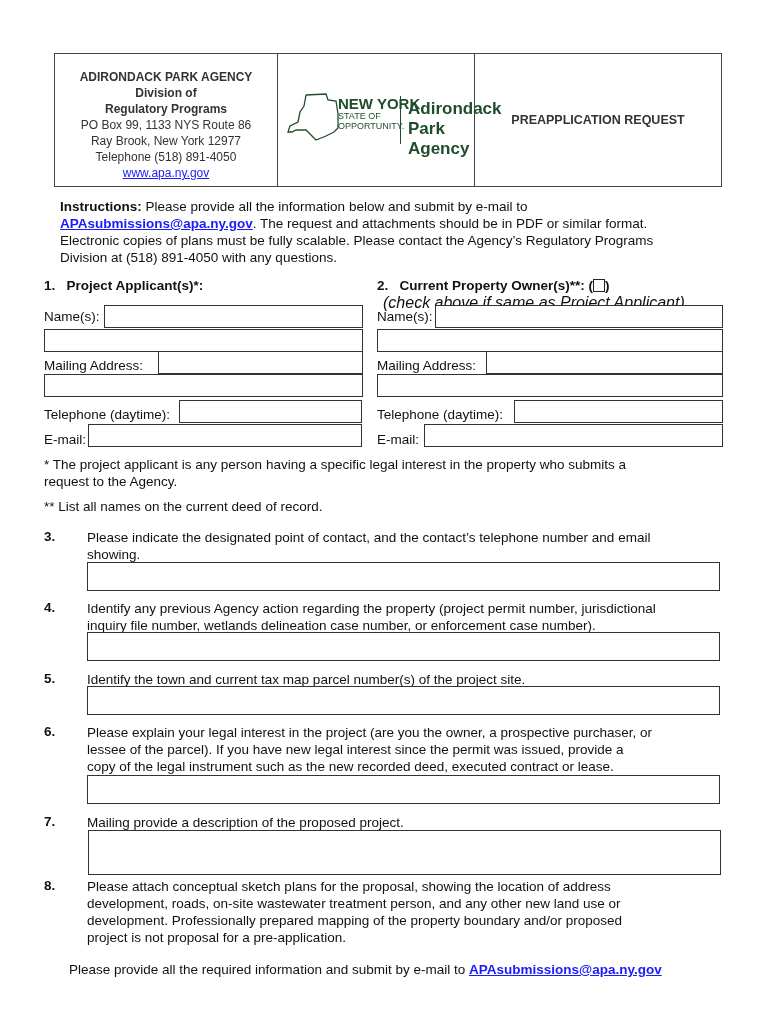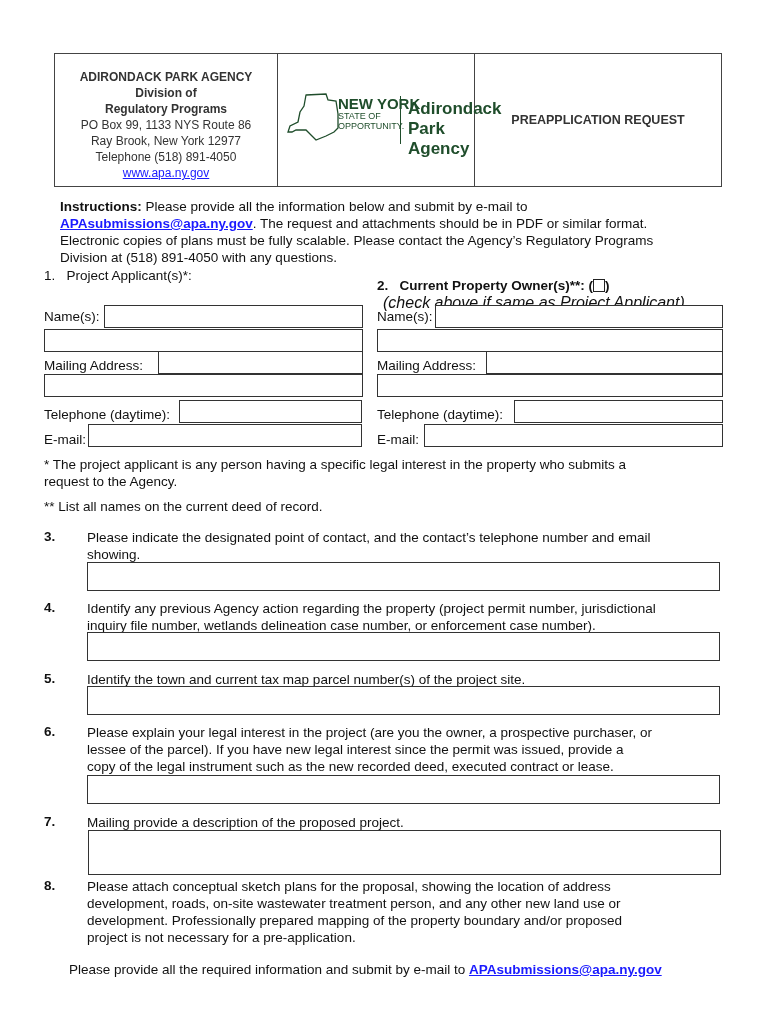--- a/index.html
+++ b/index.html
@@ -53,21 +53,21 @@
   <div class="c3">PREAPPLICATION REQUEST</div>
 </div>
 
 <div class="abs txt" style="left:60px;top:198px;width:690px;">
   <div><b>Instructions:</b><span> Please provide all the information below and submit by e-mail to</span></div>
   <div><a class="link" style="font-weight:bold">APAsubmissions@apa.ny.gov</a><span>.  The request and attachments should be in PDF or similar format.</span></div>
   <div>Electronic copies of plans must be fully scalable.  Please contact the Agency’s Regulatory Programs</div>
   <div>Division at (518) 891-4050 with any questions.</div>
 </div>
 
-<div class="abs" style="left:44px;top:268px;font-weight:normal;white-space:pre">1.   Project Applicant(s)*:</div>
+<div class="abs" style="left:44px;top:278px;font-weight:bold;white-space:pre">1.   Project Applicant(s)*:</div>
 <div class="abs lbl" style="left:44px;top:309px">Name(s):</div>
 <div class="abs box" style="left:104px;top:305px;width:259px;height:23px"></div>
 <div class="abs box" style="left:44px;top:329px;width:319px;height:23px"></div>
 <div class="abs lbl" style="left:44px;top:358px">Mailing Address:</div>
 <div class="abs box" style="left:158px;top:351px;width:205px;height:23px"></div>
 <div class="abs box" style="left:44px;top:374px;width:319px;height:23px"></div>
 <div class="abs lbl" style="left:44px;top:407px">Telephone (daytime):</div>
 <div class="abs box" style="left:179px;top:400px;width:183px;height:23px"></div>
 <div class="abs lbl" style="left:44px;top:432px">E-mail:</div>
 <div class="abs box" style="left:88px;top:424px;width:274px;height:23px"></div>
@@ -119,16 +119,16 @@
 
 <div class="abs num" style="left:44px;top:814px">7.</div>
 <div class="abs txt" style="left:87px;top:814px;width:640px">Mailing provide a description of the proposed project.</div>
 <div class="abs box" style="left:88px;top:830px;width:633px;height:45px"></div>
 
 <div class="abs num" style="left:44px;top:878px">8.</div>
 <div class="abs txt" style="left:87px;top:878px;width:640px">
   <div>Please attach conceptual sketch plans for the proposal, showing the location of address</div>
     <div>development, roads, on-site wastewater treatment person, and any other new land use or</div>
     <div>development.  Professionally prepared mapping of the property boundary and/or proposed</div>
-    <div>project is not necessary for a pre-application.</div>
+    <div>project is not proposal for a pre-application.</div>
 </div>
 
 <div class="abs" style="left:69px;top:962px;white-space:pre"><span>Please provide all the required information and submit by e-mail to </span><a class="link" style="font-weight:bold">APAsubmissions@apa.ny.gov</a></div>
 
 </body></html>

